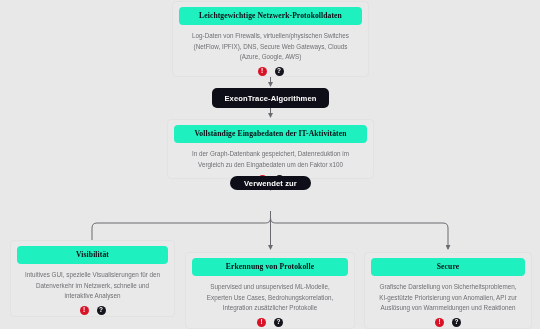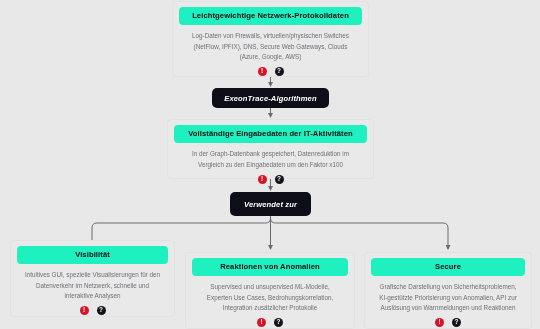--- a/index.html
+++ b/index.html
@@ -51,21 +51,21 @@
     box-sizing: border-box;
     border-radius: 4px;
     text-align: center;
     font-weight: bold;
     font-size: 7.6px;
     letter-spacing: 0.1px;
     color: #0d0d14;
     padding: 5px 2px 5px 2px;
     line-height: 1.1;
   }
-  .card-header.teal { background: #1ff0c0; }
+  .card-header.teal { background: #1ff0c0; font-family: Liberation Serif, serif; }
 
   .card-body {
     font-size: 6.3px;
     line-height: 1.62;
     text-align: center;
     color: #6f6f74;
     padding: 6px 8px 0 8px;
     box-sizing: border-box;
     width: 100%;
   }
@@ -101,28 +101,27 @@
     background: #0e0e18;
     border-radius: 5px;
     color: #ffffff;
     font-size: 7.6px;
     font-weight: bold;
     display: flex;
     align-items: center;
     justify-content: center;
     box-sizing: border-box;
     letter-spacing: 0.1px;
-    font-style: italic;
   }
 
   
   #card-protocol   { left: 172px; top: 1px;   width: 197px; height: 76px; }
   #node-algorithms { left: 212px; top: 88px;  width: 117px; height: 20px; }
   #card-activity   { left: 167px; top: 119px; width: 207px; height: 60px; }
-  #node-used-for   { left: 230px; top: 192px; width: 81px;  height: 24px; }
+  #node-used-for   { left: 230px; top: 176px; width: 81px;  height: 14px; border-radius: 9px; }
 
   #card-visibility { left: 10px;  top: 240px; width: 165px; height: 77px; }
   #card-anomalies  { left: 185px; top: 252px; width: 170px; height: 77px; }
   #card-defense    { left: 364px; top: 252px; width: 168px; height: 77px; }
 </style>
 </head>
 <body>
 
 <div id="diagram">
 
@@ -177,21 +176,21 @@
   <div class="card" id="card-visibility">
     <div class="card-header teal">Visibilität</div>
     <div class="card-body">Intuitives GUI, spezielle Visualisierungen für den Datenverkehr im Netzwerk, schnelle und interaktive Analysen</div>
     <div class="icon-row">
       <span class="badge alert">!</span>
       <span class="badge help">?</span>
     </div>
   </div>
 
   <div class="card" id="card-anomalies">
-    <div class="card-header teal">Reaktionen von Anomalien</div>
+    <div class="card-header teal">Erkennung von Protokolle</div>
     <div class="card-body">Supervised und unsupervised ML-Modelle, Experten Use Cases, Bedrohungskorrelation, Integration zusätzlicher Protokolle</div>
     <div class="icon-row">
       <span class="badge alert">!</span>
       <span class="badge help">?</span>
     </div>
   </div>
 
   <div class="card" id="card-defense">
     <div class="card-header teal">Secure</div>
     <div class="card-body">Grafische Darstellung von Sicherheitsproblemen, KI-gestützte Priorisierung von Anomalien, API zur Auslösung von Warnmeldungen und Reaktionen</div>

